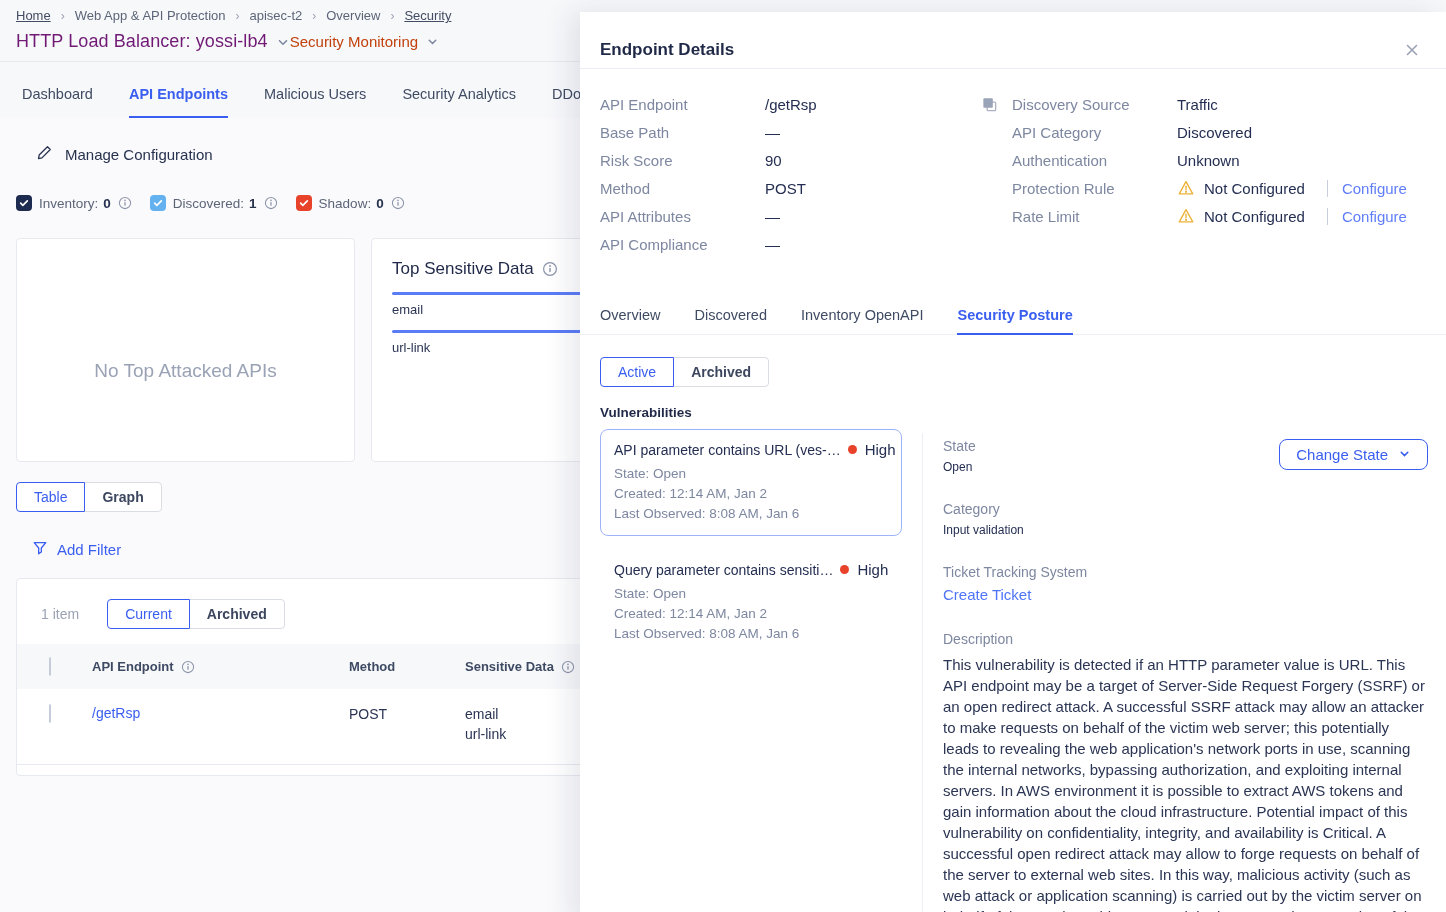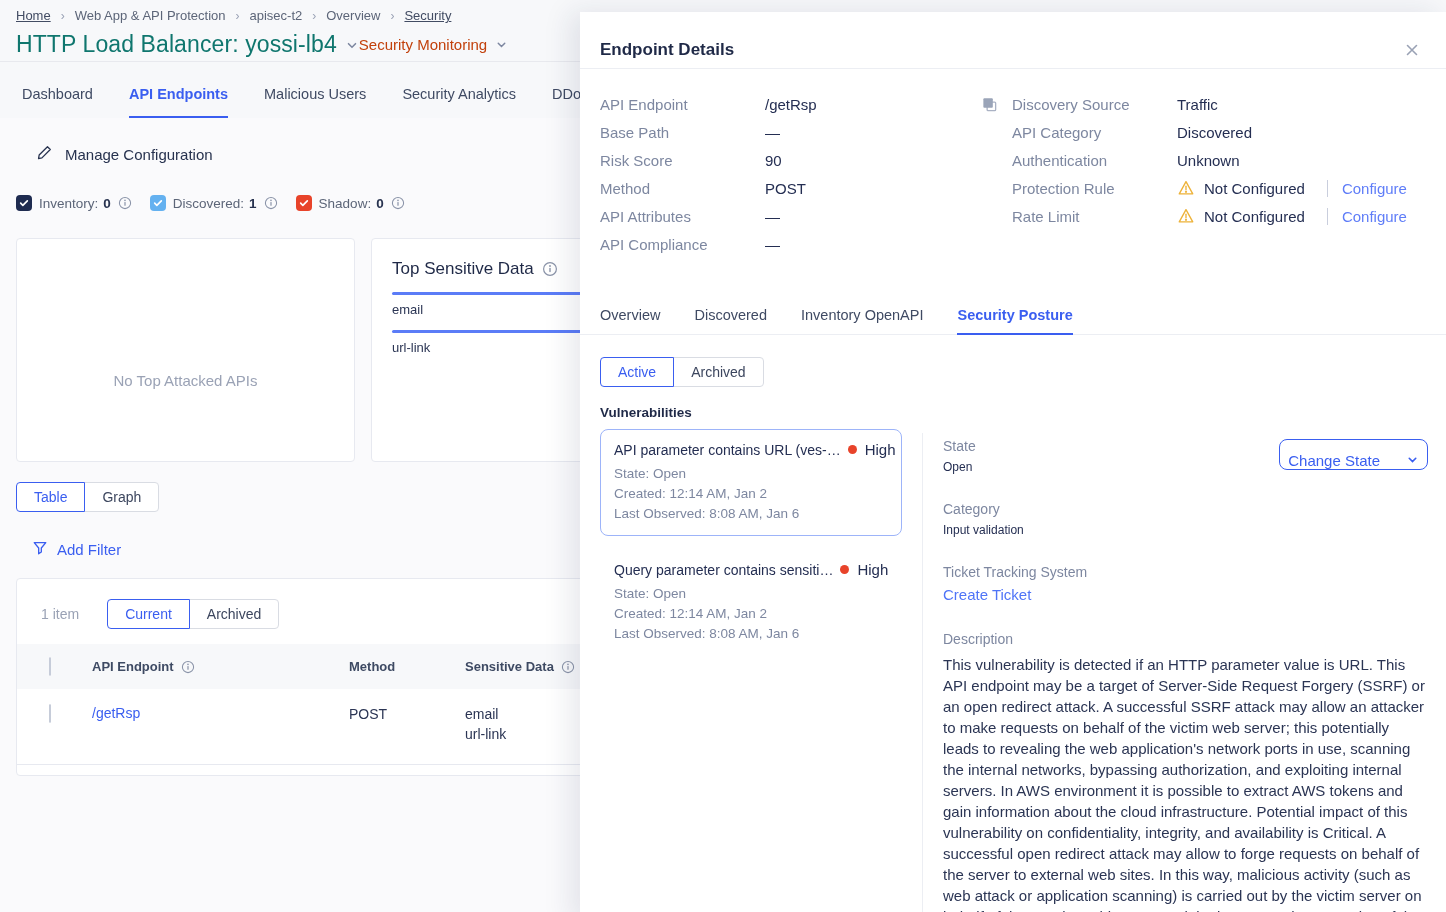--- a/index.html
+++ b/index.html
@@ -8,21 +8,21 @@
   .app { position:relative; width:1446px; height:912px; overflow:hidden; }
 
   
   .page { position:absolute; inset:0; background:#fafafc; }
   .page-header { background:#f7f8fa; border-bottom:1px solid #e8e9ee; padding:8px 16px 12px 16px; height:62px; }
   .breadcrumb { display:flex; align-items:center; font-size:13px; color:#5c6578; gap:10px; }
   .crumb { text-decoration:none; color:#5c6578; cursor:pointer; }
   .crumb.underlined { text-decoration:underline; color:#424c63; }
   .crumb-sep { color:#9aa2b5; font-size:12px; }
   .title-row { display:flex; align-items:center; margin-top:8px; }
-  .page-title { font-size:23px; color:#0f766e; font-weight:500; letter-spacing:.1px; }
+  .page-title { font-size:18px; color:#701a75; font-weight:500; letter-spacing:.1px; }
   .chev { display:inline-flex; margin-left:8px; }
   .monitor-select { display:flex; align-items:center; font-size:15px; color:#c2410c; cursor:pointer; }
 
   .tabs-row { display:flex; gap:36px; padding:24px 0 0 22px; background:#f7f8fa; height:56px; }
   .ptab { font-size:14.5px; color:#3f4a63; padding-bottom:12px; cursor:pointer; white-space:nowrap; }
   .ptab.active { color:#3a5ef0; font-weight:700; box-shadow:inset 0 -2px 0 #3a5ef0; }
 
   .content { padding:0 16px; }
   .manage-config { display:flex; align-items:center; gap:12px; margin:26px 0 0 20px; font-size:15px; font-weight:500; color:#27324f; cursor:pointer; }
 
@@ -30,28 +30,28 @@
   .legend-item { display:flex; align-items:center; gap:7px; cursor:pointer; }
   .cb { width:16px; height:16px; border-radius:4px; display:inline-flex; align-items:center; justify-content:center; }
   .cb-navy { background:#1e2b50; } .cb-blue { background:#64b1f0; } .cb-red { background:#e8432a; }
   .legend-label { font-size:13.5px; color:#5c6578; }
   .legend-count { font-size:13.5px; color:#27324f; font-weight:700; margin-left:-2px; }
   .info-ic { display:inline-flex; color:#8a93a8; }
 
   .cards-row { display:flex; gap:16px; margin-top:27px; }
   .card { background:#fff; border:1px solid #e7e9f0; border-radius:4px; width:339px; height:224px; padding:20px; position:relative; }
   .card-title { display:flex; align-items:center; gap:8px; font-size:17px; color:#1f2947; }
-  .card-empty { position:absolute; top:50%; left:0; right:0; margin-top:22px; text-align:center; color:#9aa2b5; font-size:15px; }
+  .card-empty { position:absolute; top:50%; left:0; right:0; margin-top:10px; text-align:center; color:#9aa2b5; font-size:19px; }
   .sens-item { margin-top:13px; }
   .sens-bar { height:3px; background:#5b7cf7; border-radius:2px; width:100%; }
   .sens-label { font-size:13px; color:#2b3554; margin-top:7px; }
 
   .seg { display:inline-flex; }
   .seg button { height:30px; padding:0 17px; background:#fff; border:1px solid #d9dce3; color:#3c465e;
-    font-size:14px; font-family:inherit; cursor:pointer; }
+    font-size:14px; font-family:inherit; cursor:pointer;font-weight:bold; }
   .seg button:first-child { border-radius:4px 0 0 4px; }
   .seg button:last-child { border-radius:0 4px 4px 0; margin-left:-1px; }
   .seg button.active { border-color:#3a5ef0; color:#3a5ef0; font-weight:500; position:relative; z-index:1; }
   .view-toggle { margin-top:20px; }
 
   .add-filter { display:flex; align-items:center; gap:9px; margin:28px 0 0 16px; color:#3a5ef0; font-size:15px; cursor:pointer; }
 
   .table-card { background:#fff; border:1px solid #e7e9f0; border-radius:4px; margin-top:19px; width:1414px; padding-bottom:10px; }
   .table-top { display:flex; align-items:center; gap:28px; padding:20px 0 15px 24px; }
   .item-count { font-size:14px; color:#9aa2b5; }
@@ -97,22 +97,22 @@
   .vuln-title { font-size:14px; color:#242e52; }
   .sev-dot { width:9px; height:9px; border-radius:50%; background:#e8432a; margin:0 8px 0 7px; flex:none; }
   .sev-label { font-size:15px; color:#242e52; }
   .vuln-meta { font-size:13.5px; color:#7d87a0; line-height:20px; margin-top:6px; }
   .vuln-meta div { margin-top:0; }
 
   .posture-right { flex:1; border-left:1px solid #eceef3; margin-top:28px; padding:5px 18px 0 20px; }
   .state-row { display:flex; justify-content:space-between; align-items:flex-start; }
   .field-label { font-size:14px; color:#7d87a0; }
   .field-value { font-size:12px; color:#242e52; margin-top:6px; }
-  .change-state-btn { display:flex; align-items:flex-end; gap:26px; border:1px solid #3a5ef0; border-radius:8px;
-    background:#fff; color:#3a5ef0; font-size:15px; font-weight:500; font-family:inherit; padding:0 8px; height:31px; cursor:pointer; margin-top:1px; }
+  .change-state-btn { display:flex; align-items:center; gap:10px; border:1px solid #3a5ef0; border-radius:8px;
+    background:#fff; color:#3a5ef0; font-size:15px; font-weight:500; font-family:inherit; padding:0 16px; height:31px; cursor:pointer; margin-top:1px; }
   .detail-block { margin-top:27px; }
   .blue-link { font-size:15px; color:#4f74f7; margin-top:6px; text-decoration:none; display:inline-block; cursor:pointer; }
   .desc-text { font-size:15px; color:#2b3554; line-height:21px; margin-top:7px; }
 </style>
 </head>
 <body>
 
 <div class="app">
 
   <div class="page">

